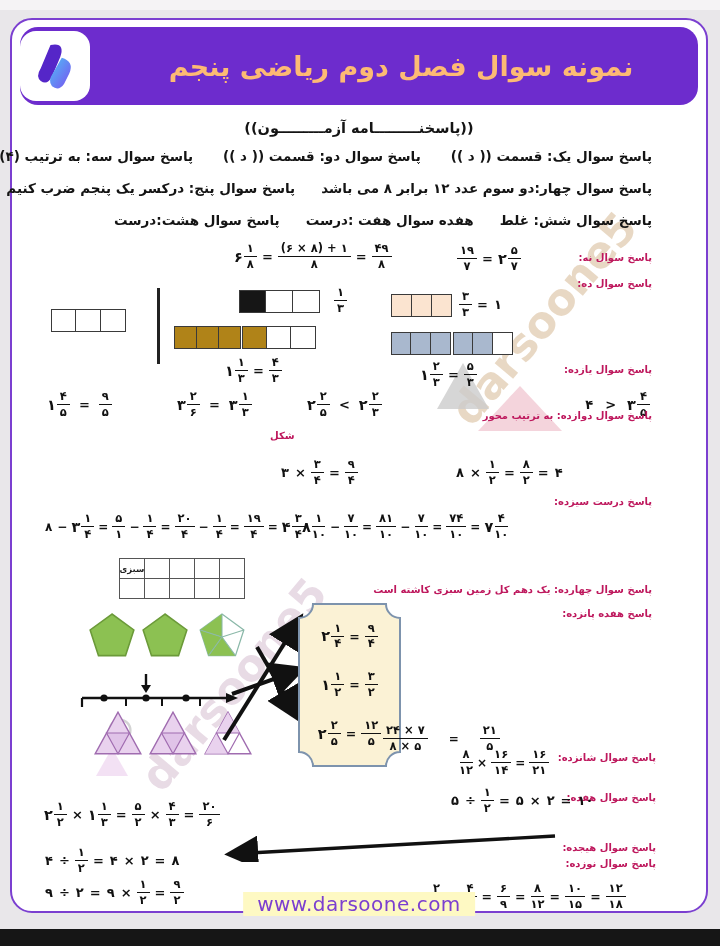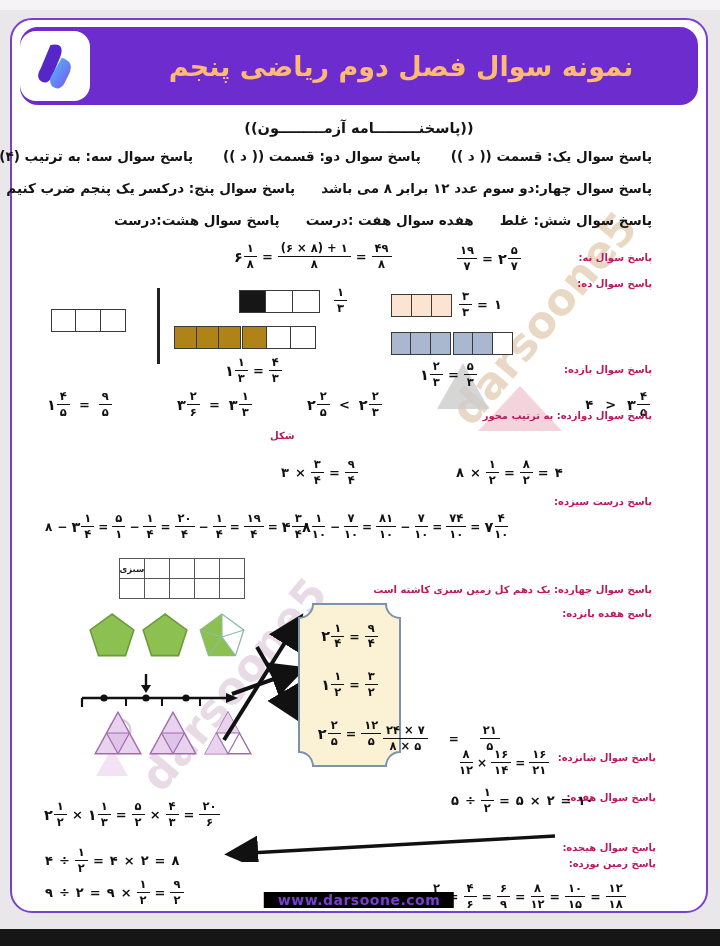--- a/index.html
+++ b/index.html
@@ -39,21 +39,21 @@
   
   .wm{position:absolute;font-weight:700;pointer-events:none;z-index:1;white-space:nowrap;}
   .wm-t1{left:428px;top:382px;font-size:44px;color:#e5d2ba;opacity:.85;transform:rotate(-50deg);transform-origin:0 0;}
   .wm-t2{left:118px;top:748px;font-size:44px;color:#dcc8d8;opacity:.65;transform:rotate(-50deg);transform-origin:0 0;}
   .wm-copy{left:92px;top:692px;font-size:32px;color:#c9c9c9;opacity:.8;}
   .tri{position:absolute;width:0;height:0;pointer-events:none;z-index:1;}
   .tri-gray{left:425px;top:343px;border-left:26px solid transparent;border-right:26px solid transparent;border-bottom:46px solid #cccccc;opacity:.8;}
   .tri-pink{left:466px;top:366px;border-left:42px solid transparent;border-right:42px solid transparent;border-bottom:45px solid #f2cdd6;opacity:.85;}
   .tri-pink2{left:84px;top:728px;border-left:16px solid transparent;border-right:16px solid transparent;border-bottom:28px solid #eed4ef;opacity:.7;}
   
-  .footer{position:absolute;left:50%;transform:translateX(-50%);top:872px;background:#000000;padding:0 14px;font-weight:700;font-size:14px;color:#7b3fd0;z-index:4;letter-spacing:.5px;}
+  .footer{position:absolute;left:50%;transform:translateX(-50%);top:872px;background:#fef9c3;padding:0 14px;font-weight:400;font-size:20px;color:#7b3fd0;z-index:4;letter-spacing:.5px;}
   .blackbar{position:absolute;left:0;top:929px;width:720px;height:17px;background:#161616;}
 </style>
 </head>
 <body>
 
 <div class="topstrip"></div>
 
 <div class="page">
 
   <div class="header">
@@ -621,21 +621,21 @@
         <span class="fn">۱</span>
         <span class="fd">۲</span>
       </span>
       <span class="op">=</span>
       <span class="frac">
         <span class="fn">۹</span>
         <span class="fd">۲</span>
       </span>
     </div>
 
-  <div class="lbl" style="right:50px;top:838px;">پاسخ زمین نوزده:</div>
+  <div class="lbl" style="right:50px;top:838px;">پاسخ سوال نوزده:</div>
   <div class="eq" style="left:418px;top:862px;gap:4px;font-size:12.5px;">
       <span class="frac">
         <span class="fn">۲</span>
         <span class="fd">۳</span>
       </span>
       <span class="op">=</span>
       <span class="frac">
         <span class="fn">۴</span>
         <span class="fd">۶</span>
       </span>

